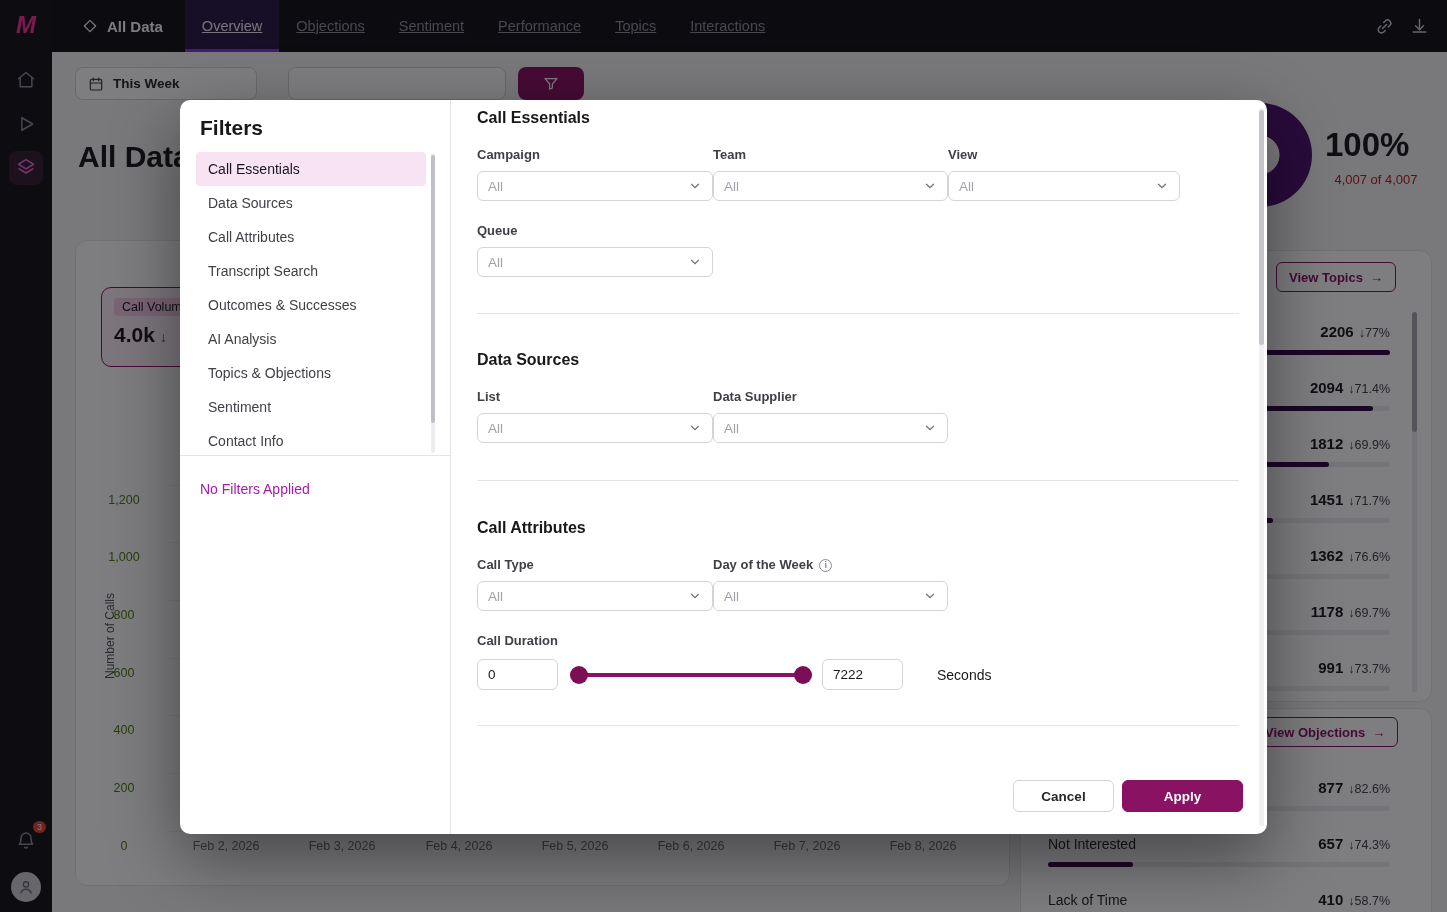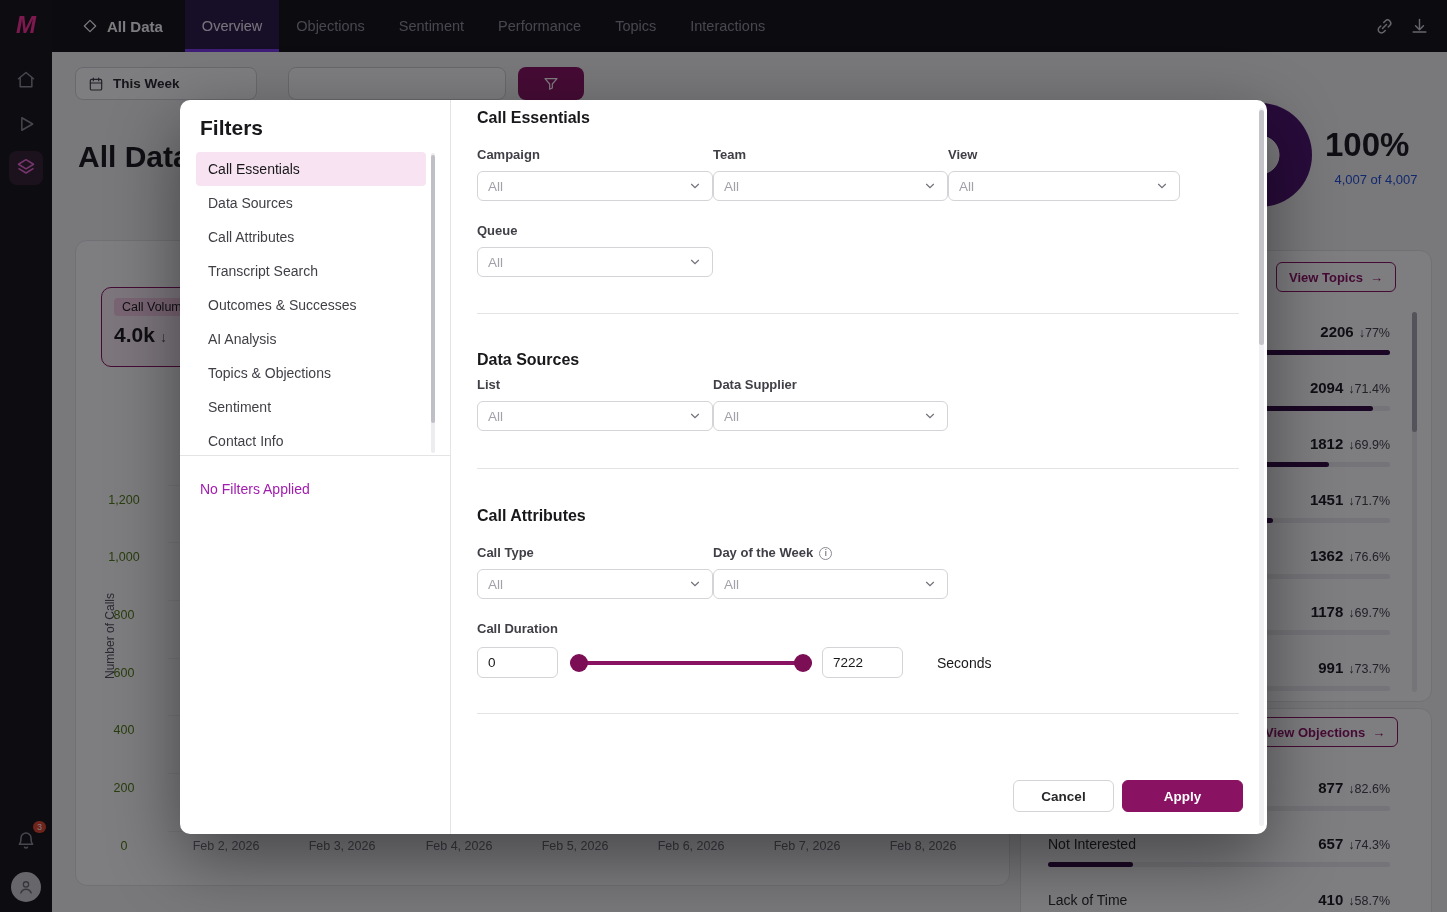--- a/index.html
+++ b/index.html
@@ -22,21 +22,21 @@
   .badge { position:absolute; top:-3px; right:-3px; background:#e1452c; color:#fff;
     font-size:9px; line-height:12px; min-width:13px; text-align:center; border-radius:8px; padding:0 2px; }
   .avatar { width:30px; height:30px; border-radius:50%; background:#cfcfd4; color:#6b6b74;
     display:flex; align-items:center; justify-content:center; margin-top:14px; cursor:pointer; }
 
   
   #topnav { position:absolute; left:52px; top:0; width:1395px; height:52px; background:#121216;
     display:flex; align-items:center; z-index:1; }
   .nav-title { display:flex; align-items:center; gap:9px; color:#fafafa; font-size:15px; font-weight:700; margin-left:30px; }
   .tabs { display:flex; height:52px; margin-left:22px; }
-  .tab { display:flex; align-items:center; padding:16px 17px; font-size:14.5px; color:#8f8f99; position:relative; cursor:pointer; }
+  .tab { display:flex; align-items:center; padding:16px 17px; font-size:14.5px; color:#8f8f99; position:relative; cursor:pointer;text-decoration:underline; }
   .tab.active { color:#efeaf7; background:rgba(124,58,237,.22); }
   .tab.active::after { content:""; position:absolute; left:0; right:0; bottom:0; height:3px; background:#7c3aed; }
   .nav-actions { margin-left:auto; display:flex; gap:16px; margin-right:18px; color:#cfcfd6; }
   .nav-actions > div { cursor:pointer; }
 
   
   #content { position:absolute; left:52px; top:52px; width:1395px; height:860px; background:#f4f4f5; }
   .btn-date { position:absolute; left:23px; top:15px; width:182px; height:33px; background:#fff;
     border:1px solid #d4d4d8; border-radius:8px; display:flex; align-items:center; gap:9px;
     padding:0 12px; font-size:13.5px; font-weight:600; color:#27272a; cursor:pointer; }
@@ -55,21 +55,21 @@
   .metric-delta { font-size:14px; color:#52525b; font-weight:400; }
   .y-axis-title { position:absolute; left:27px; top:352px; writing-mode:vertical-rl; transform:rotate(180deg);
     font-size:12px; color:#52525b; }
   .y-tick { position:absolute; left:18px; width:60px; text-align:center; font-size:12.5px; color:#4d7c0f;margin-top:16px; }
   .x-tick { position:absolute; top:598px; width:96px; text-align:center; font-size:12.5px; color:#71717a; }
   .gridline { position:absolute; left:92px; width:822px; height:1px; background:#f0f0f1; }
 
   .donut { position:absolute; left:1156px; top:51px; width:104px; height:104px; border-radius:50%;
     background:radial-gradient(circle, #ffffff 0 26%, #4c1170 27%); }
   .pct { position:absolute; left:1273px; top:74px; font-size:33px; font-weight:700; }
-  .pct-detail { position:absolute; left:1264px; top:120px; width:120px; text-align:center; font-size:13px; color:#1d4ed8; }
+  .pct-detail { position:absolute; left:1264px; top:120px; width:120px; text-align:center; font-size:13px; color:#b91c1c; }
 
   .panel-card { position:absolute; background:#fff; border:1px solid #e4e4e7; border-radius:12px; }
   #topics-card { left:968px; top:198px; width:412px; height:452px; }
   #objections-card { left:968px; top:656px; width:412px; height:260px; }
 
   .view-btn { position:absolute; height:30px; background:#fff; border:1px solid #8a1263; color:#8a1263;
     border-radius:6px; display:flex; align-items:center; gap:7px; padding:0 12px;
     font-size:13px; font-weight:700; cursor:pointer; white-space:nowrap; }
   #view-topics { left:1224px; top:210px; }
   #view-objections { left:1200px; top:665px; }
@@ -447,21 +447,21 @@
                 <path d="m6 9 6 6 6-6"></path>
               </svg>
             </span>
         </div>
       </div>
     </div>
 
     <div class="m-div" style="margin-top:36px"></div>
 
     <div class="m-h" style="margin-top:37px">Data Sources</div>
-    <div class="f-grid" style="margin-top:8px">
+    <div class="f-grid" style="margin-top:20px">
       <div>
         <div class="f-label">List</div>
         <div class="sel">
           <span>All</span>
           <span class="chev">
               <svg width="14" height="14" viewBox="0 0 24 24" fill="none" stroke="currentColor" stroke-width="2" stroke-linecap="round">
                 <path d="m6 9 6 6 6-6"></path>
               </svg>
             </span>
         </div>

